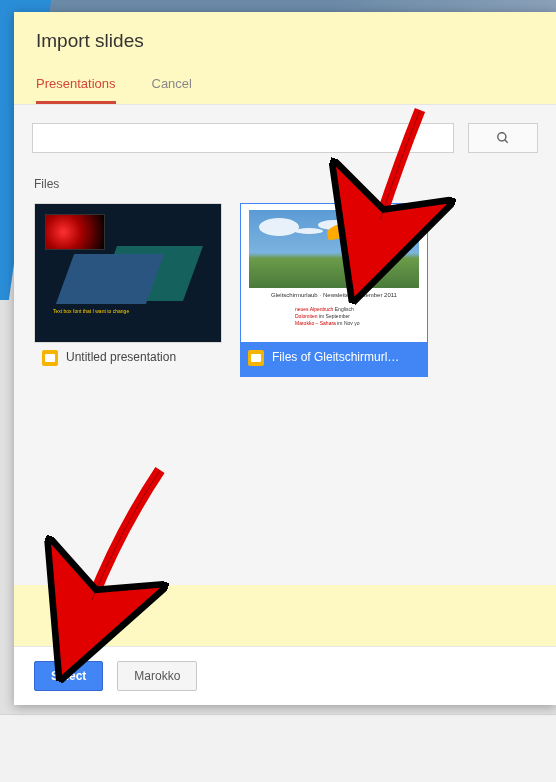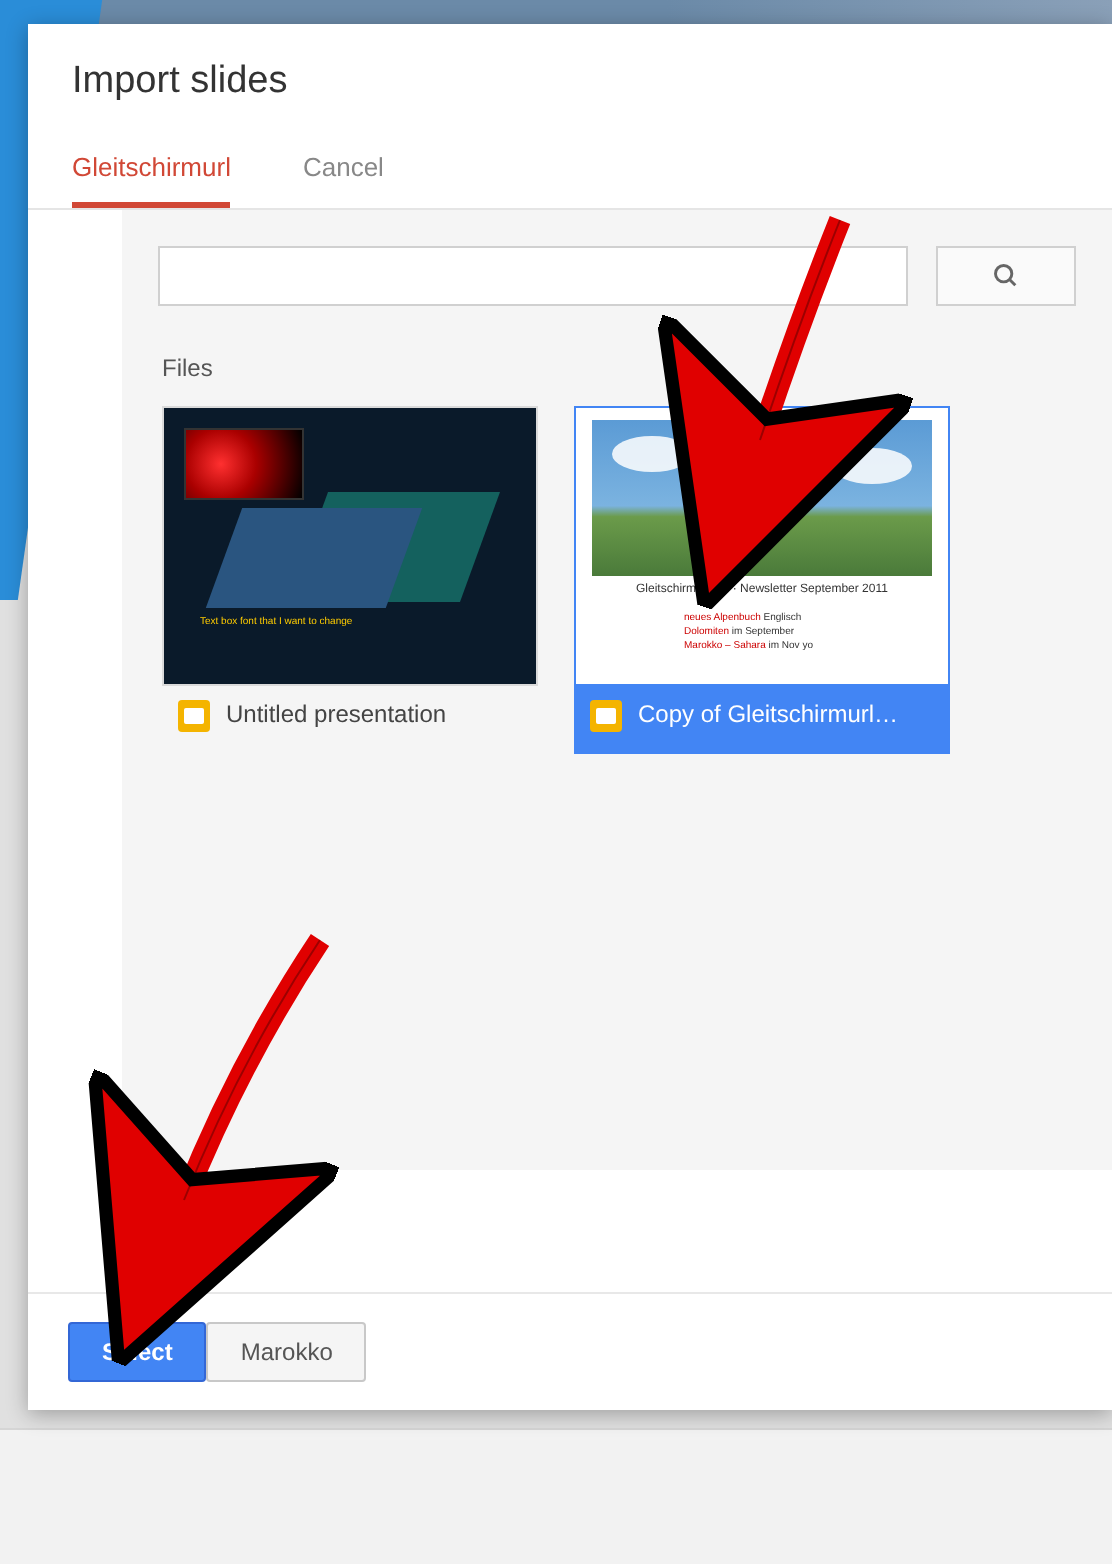--- a/index.html
+++ b/index.html
@@ -26,21 +26,21 @@
     height: 300px;
     background: #2a8dd8;
     transform: skewX(-8deg);
   }
   .modal {
     position: absolute;
     top: 12px;
     left: 14px;
     right: 0;
     height: 693px;
-    background: #ffffff;
+    background: #fef9c3;
     box-shadow: 0 2px 10px rgba(0,0,0,0.3);
     padding: 0;
   }
   .modal-title {
     font-size: 19px;
     color: #333;
     padding: 18px 22px 16px 22px;
     font-weight: 400;
   }
   .tabs {
@@ -59,21 +59,20 @@
   .tab.active {
     color: #d14836;
     border-bottom-color: #d14836;
     font-weight: 500;
   }
   .content {
     background: #f5f5f5;
     padding: 18px 0 0 0;
     height: 480px;
     position: relative;
-    margin-left: 47px;
   }
   .search-row {
     display: flex;
     gap: 14px;
     padding: 0 18px;
     margin-bottom: 24px;
   }
   .search-input {
     flex: 1;
     height: 30px;
@@ -237,20 +236,21 @@
   .thumb2 .lines .b { color:#333; }
 
   .footer {
     position: absolute;
     bottom: 0;
     left: 0; right: 0;
     padding: 14px 20px;
     border-top: 1px solid #e8e8e8;
     background: #fff;
     display: flex;
+    gap: 14px;
   }
   .btn {
     height: 30px;
     padding: 0 16px;
     font-size: 12px;
     border: 1px solid #c8c8c8;
     background: #f5f5f5;
     cursor: pointer;
     border-radius: 2px;
     color: #555;
@@ -281,21 +281,21 @@
 <body>
 
 <div class="bg-strip"></div>
 <div class="bg-blue-wedge"></div>
 <div class="footer-strip"></div>
 
 <div class="modal">
   <div class="modal-title">Import slides</div>
 
   <div class="tabs">
-    <div class="tab active">Gleitschirmurl</div>
+    <div class="tab active">Presentations</div>
     <div class="tab">Cancel</div>
   </div>
 
   <div class="content">
     <div class="search-row">
       <input class="search-input" type="text" placeholder="" style="">
       <button class="search-btn">
         <svg width="14" height="14" viewBox="0 0 24 24" fill="none" stroke="#666" stroke-width="2.5">
           <circle cx="10" cy="10" r="7"></circle>
           <line x1="20" y1="20" x2="15" y2="15"></line>
@@ -327,21 +327,21 @@
             </div>
           <div class="caption">Gleitschirmurlaub · Newsletter September 2011</div>
           <div class="lines">
             <div><span class="r">neues Alpenbuch</span><span class="b"> Englisch</span></div>
             <div><span class="r">Dolomiten</span><span class="b"> im September</span></div>
             <div><span class="r">Marokko – Sahara</span><span class="b"> im Nov yo</span></div>
           </div>
         </div>
         <div class="file-label">
           <span class="slides-icon"></span>
-          <span class="file-name">Copy of Gleitschirmurl…</span>
+          <span class="file-name">Files of Gleitschirmurl…</span>
         </div>
       </div>
 
     </div>
   </div>
 
   <div class="footer">
     <button class="btn primary">Select</button>
     <button class="btn">Marokko</button>
   </div>

